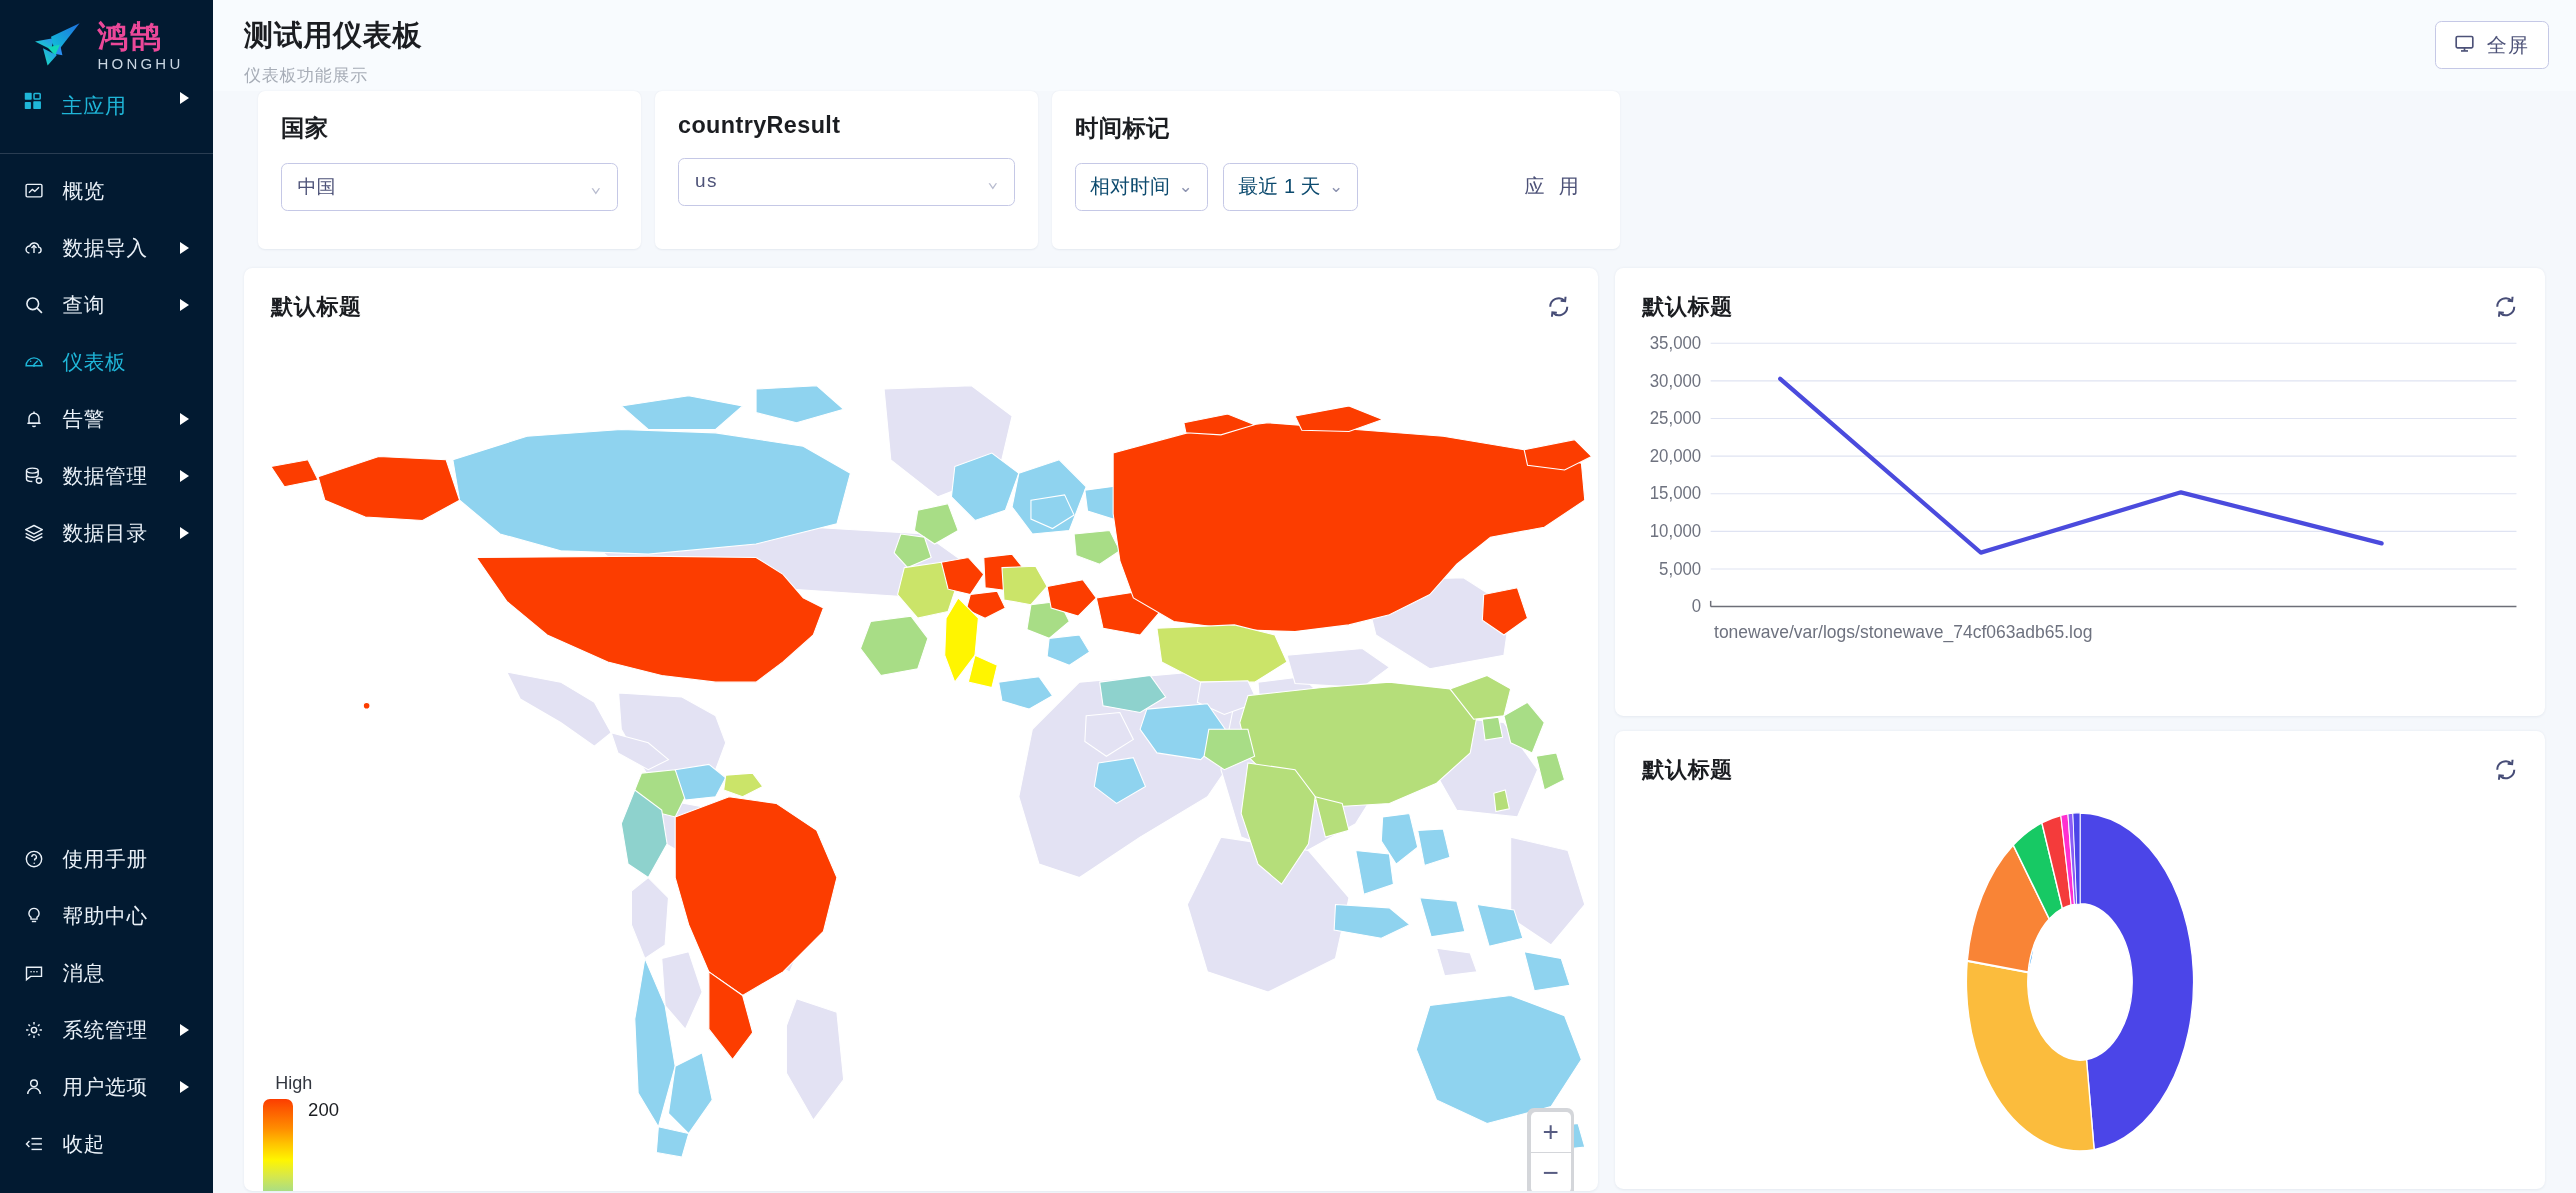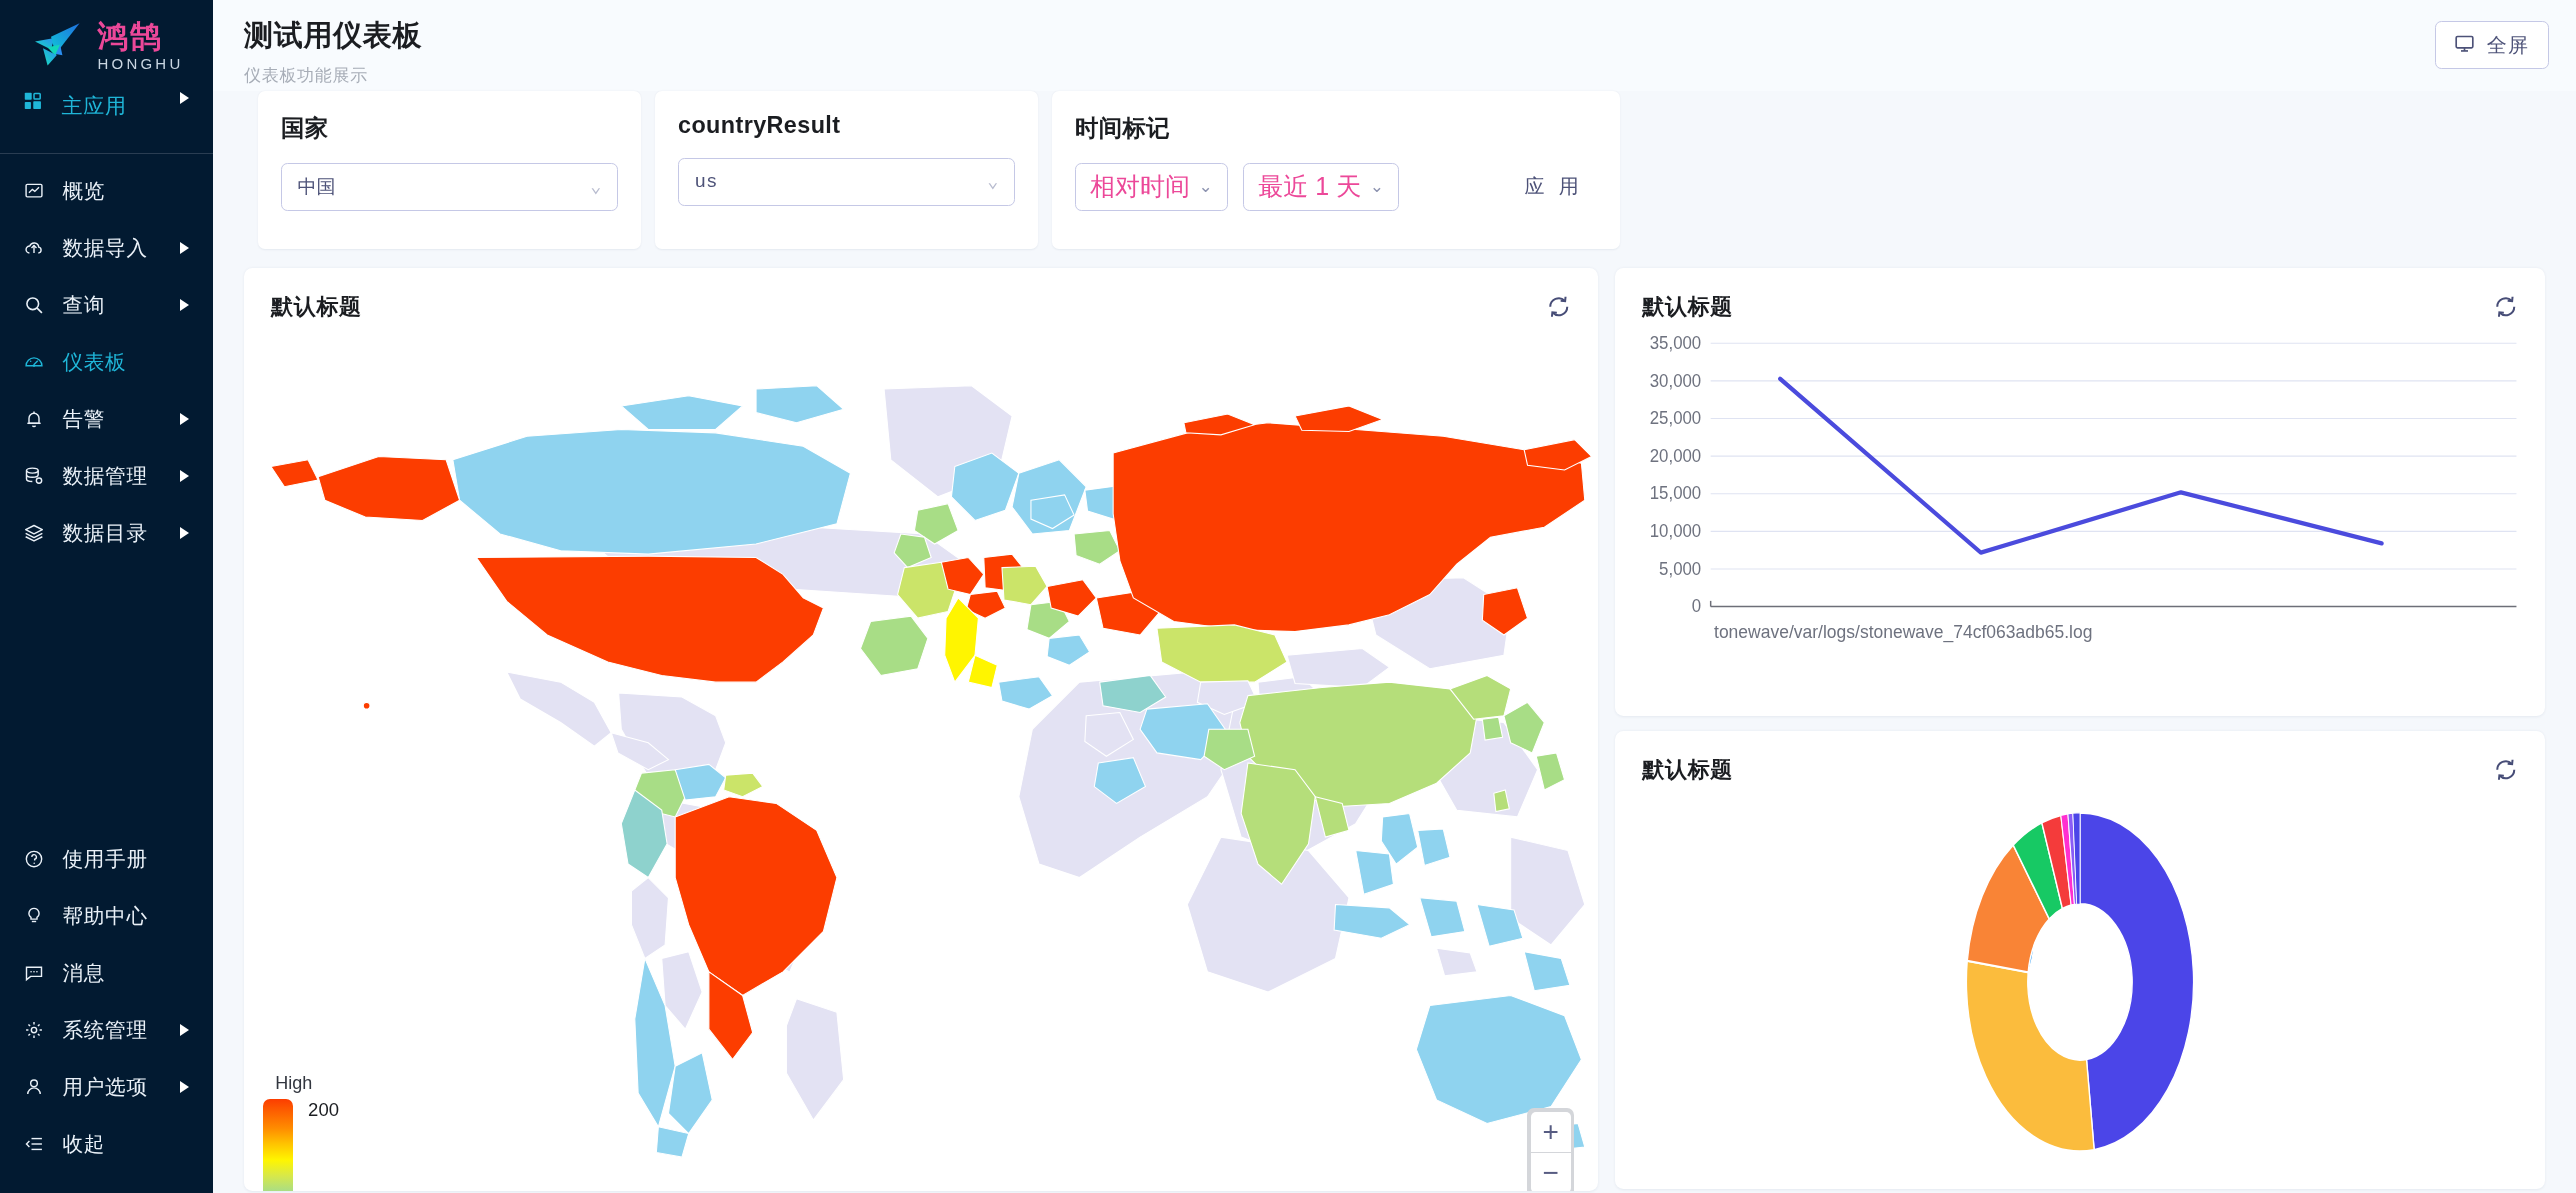--- a/index.html
+++ b/index.html
@@ -90,21 +90,21 @@
     width: 100%; height: 48px; border: 1.4px solid #c5c8e6; border-radius: 6.4px;
     padding: 0 15.6px; display: flex; align-items: center; cursor: pointer; background: #fff; font-family: Liberation Mono, monospace;
   }
   .select-box .val { font-size: 19px; color: #4d5278; }
   .select-box .chev { margin-left: auto; color: #b8bccf; font-size: 18.5px; }
   .pill {
     height: 48px; border: 1.4px solid #c5c8e6; border-radius: 6.4px;
     padding: 0 14px; display: flex; align-items: center; gap: 8.5px;
     cursor: pointer; background: #fff;
   }
-  .pill .val { font-size: 25px; color: #ec4899; }
+  .pill .val { font-size: 20px; color: #0c4a6e; }
   .pill .chev { color: #8d93b0; font-size: 17px; }
   .apply-btn {
     margin-left: auto; height: 48px; padding: 0 14px; border: none;
     background: transparent; display: flex; align-items: center; cursor: pointer;
   }
   .apply-btn .lbl { font-size: 20px; color: #4d5278; letter-spacing: 4.3px; }
 
   
   .panels { display: flex; padding: 18.5px 31px 0 31px; gap: 17px; }
   .panel {

